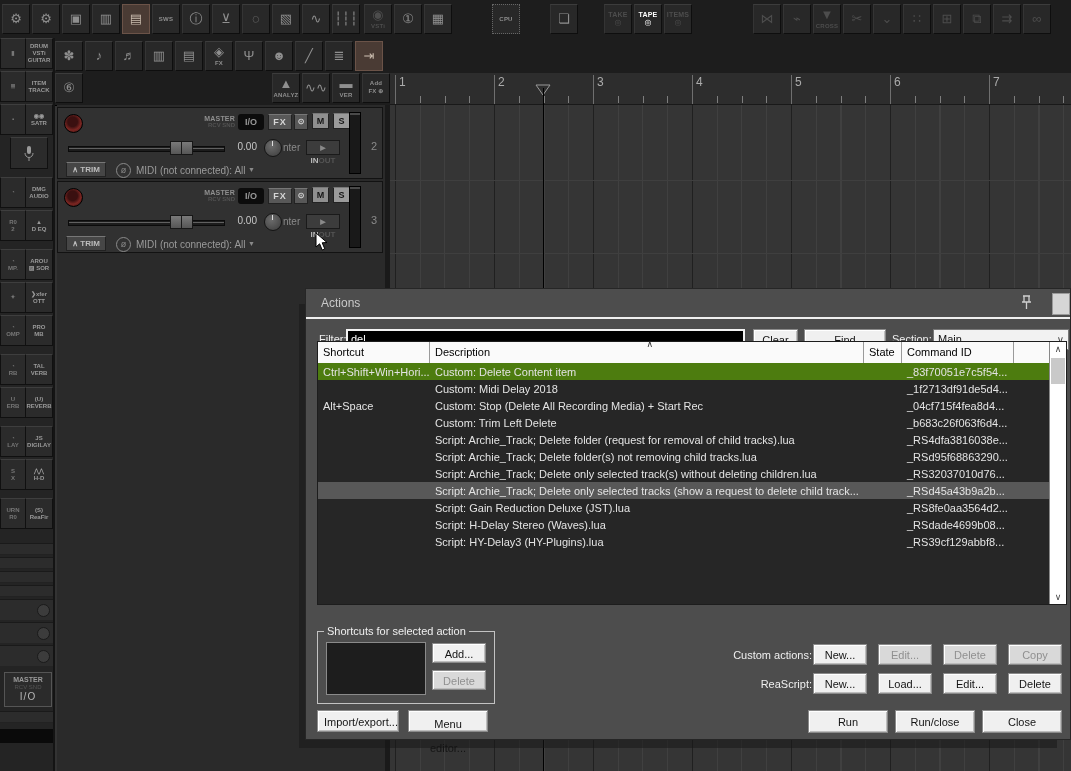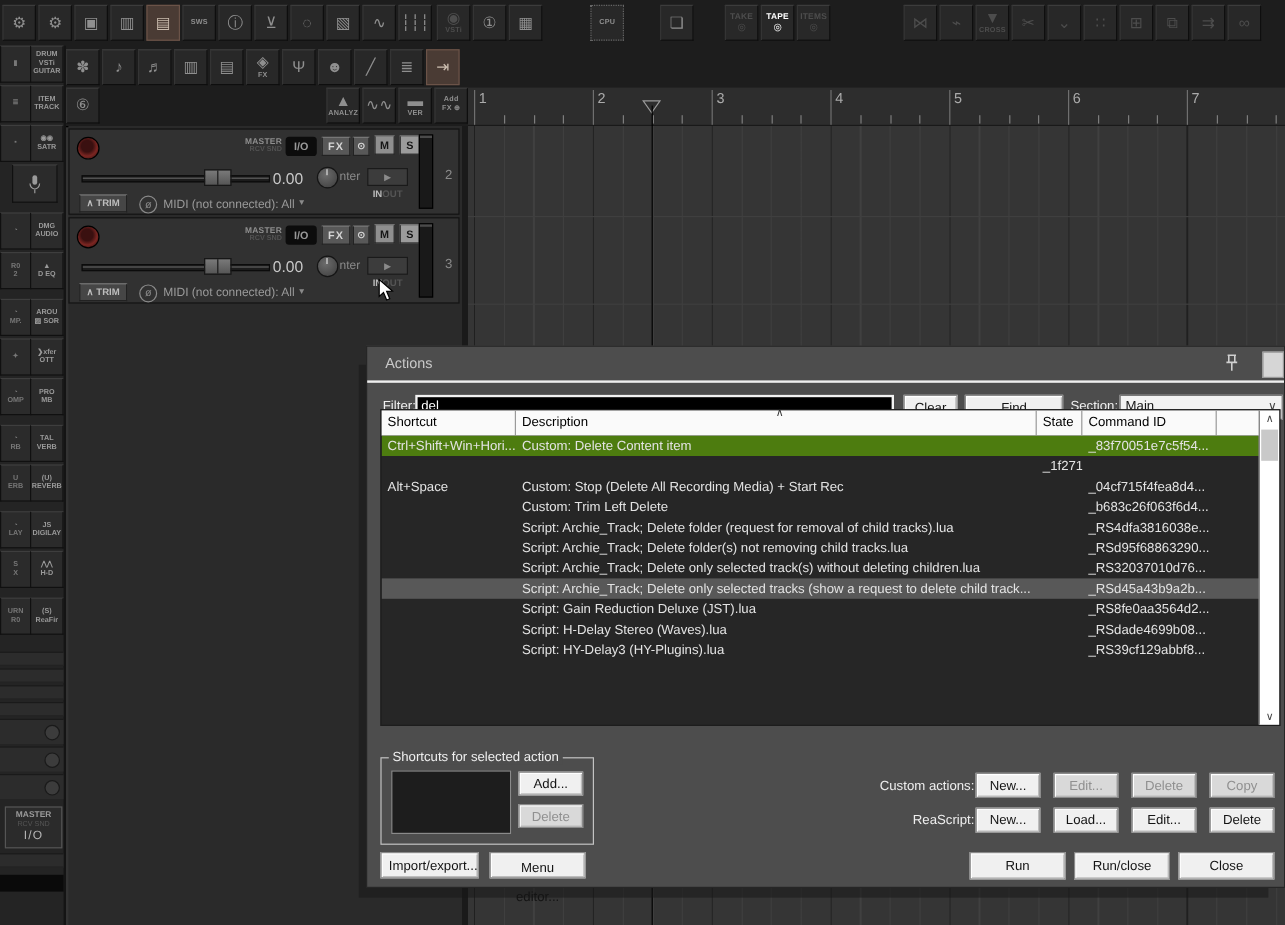--- a/index.html
+++ b/index.html
@@ -63,21 +63,21 @@
         font-size:9px;font-weight:bold;text-align:center;box-sizing:border-box;}
   .panel .fx{left:210px;top:6px;width:24px;height:16px;line-height:14px;letter-spacing:1px;}
   .panel .pw{left:236px;top:6px;width:14px;height:16px;line-height:14px;font-size:8px;}
   .panel .m{left:254px;top:5px;width:17px;height:16px;line-height:14px;background:#8f8f8f;color:#151515;}
   .panel .s{left:275px;top:5px;width:17px;height:16px;line-height:14px;background:#9b9b9b;color:#151515;}
   .panel .groove{position:absolute;left:10px;top:38px;width:155px;height:4px;background:#1c1c1c;border:1px solid #0b0b0b;}
   .panel .groove i{display:block;height:1px;margin-top:1px;background:#606060;}
   .panel .handle{position:absolute;left:112px;top:33px;width:23px;height:14px;background:linear-gradient(#7a7a7a,#565656);
         border:1px solid #171717;box-sizing:border-box;}
   .panel .handle i{display:block;width:1px;height:100%;margin:0 auto;background:#1a1a1a;}
-  .panel .vol{position:absolute;left:165px;top:33px;width:34px;text-align:center;font-size:13px;color:#c8c8c8;}
+  .panel .vol{position:absolute;left:165px;top:33px;width:34px;text-align:right;font-size:10px;color:#c8c8c8;}
   .panel .knob{position:absolute;left:206px;top:31px;width:16px;height:16px;border-radius:50%;
         background:radial-gradient(circle at 40% 35%, #6c6c6c, #3c3c3c);border:1px solid #151515;}
   .panel .knob i{position:absolute;left:7px;top:1px;width:1px;height:5px;background:#ddd;}
   .panel .knobtxt{position:absolute;left:225px;top:34px;font-size:10px;color:#8b8b8b;}
   .panel .inbtn{position:absolute;left:248px;top:32px;width:34px;height:15px;background:#3c3c3c;border:1px solid #1a1a1a;
         font-size:8px;font-weight:bold;color:#bbb;line-height:13px;text-align:center;box-sizing:border-box;}
   .panel .inbtn .dimtx{color:#555;}
   .panel .inbtn .tri{color:#8a8a8a;font-size:7px;}
   .panel .trim{left:8px;top:54px;width:40px;height:15px;background:#464646;font-size:8px;color:#bdbdbd;line-height:13px;}
   .panel .phase{position:absolute;left:58px;top:55px;width:13px;height:13px;border-radius:50%;border:1px solid #8a8a8a;
@@ -628,20 +628,21 @@
       <div class="lbody" id="lbody">
           <div class="lrow dark">
             <div>Ctrl+Shift+Win+Hori...</div>
             <div>Custom: Delete Content item</div>
             <div></div>
             <div>_83f70051e7c5f54...</div>
             <div></div>
           </div>
           <div class="lrow">
             <div></div>
+            <div>Custom: Midi Delay 2018</div>
             <div></div>
             <div>_1f2713df91de5d4...</div>
             <div></div>
           </div>
           <div class="lrow">
             <div>Alt+Space</div>
             <div>Custom: Stop (Delete All Recording Media) + Start Rec</div>
             <div></div>
             <div>_04cf715f4fea8d4...</div>
             <div></div>

